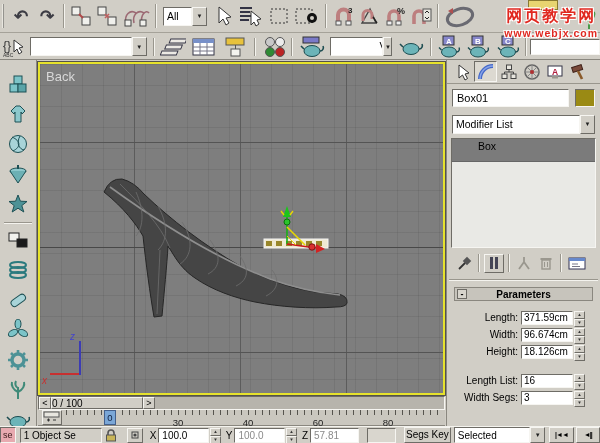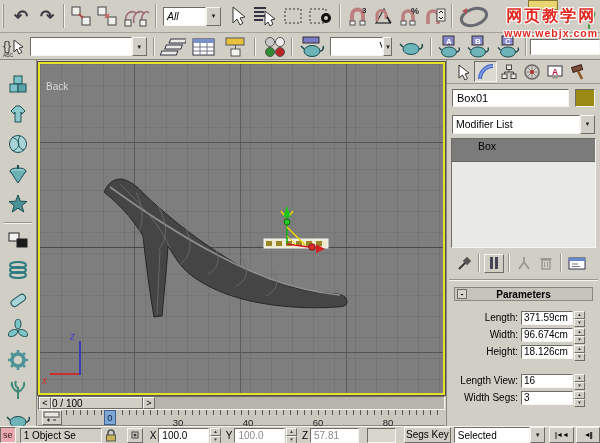--- a/index.html
+++ b/index.html
@@ -23,21 +23,21 @@
   .spin{width:11px;height:14px;display:flex;flex-direction:column;margin-left:1px;}
   .spin>span{flex:1;font-size:4.5px;line-height:6px;text-align:center;color:#333;
              border:1px solid;border-color:#f6f5f1 #6e6c66 #6e6c66 #f6f5f1;background:#d1cec6;}
   
   #viewport{left:38px;top:62px;width:407px;height:333px;background:
      repeating-linear-gradient(to right,rgba(0,0,0,.07) 0 1px,transparent 1px 21px),
      repeating-linear-gradient(to bottom,rgba(0,0,0,.07) 0 1px,transparent 1px 21px),#7e7e7e;
      border:2px solid #e6e22c;outline:1px solid #54524c;}
   .gridlineV{position:absolute;top:0;bottom:0;width:1px;background:#5c5c5c;}
   .gridlineH{position:absolute;left:0;right:0;height:1px;background:#545454;}
-  #vplabel{position:absolute;left:6px;top:17px;color:#d8d8d8;font-size:10px;}
+  #vplabel{position:absolute;left:6px;top:5px;color:#d8d8d8;font-size:13px;}
   
   #cmdpanel{left:446px;top:60px;width:154px;height:366px;background:#d1cec6;border-left:1px solid #8a877f;}
   .tab{width:23px;height:21px;display:flex;align-items:center;justify-content:center;}
   .prow{display:flex;align-items:center;height:15px;margin:1px 0 2px 2px;}
   .plabel{width:72px;text-align:right;font-size:10px;padding-right:3px;white-space:nowrap;}
   .pfield{width:52px;height:14px;background:#fff;border:1px solid;border-color:#6e6c66 #f6f5f1 #f6f5f1 #6e6c66;
           font-size:10px;line-height:12px;padding-left:2px;overflow:hidden;white-space:nowrap;}
   .rollhead{height:14px;margin:0 7px;background:#c7c4bc;border:1px solid #82801f;border-color:#8a877f;
             display:flex;align-items:center;justify-content:center;font-size:10px;font-weight:bold;position:relative;}
   .rollmin{position:absolute;left:2px;top:1px;width:10px;height:10px;border:1px solid #6e6c66;background:#d7d4cc;
@@ -75,21 +75,21 @@
         </svg>
     </span>
     <span class="tbtn" style="width:30px;">
       <svg width="28" height="22">
           <path d="M4 18 C2 10 8 4 14 8 M12 18 C10 10 16 4 22 8 M20 18 C18 10 24 4 27 8" fill="none" stroke="#9c6a74" stroke-width="1.6"></path>
           <rect x="3" y="15" width="6" height="6" fill="#f0f0ec" stroke="#444"></rect>
           <rect x="18" y="15" width="6" height="6" fill="#f0f0ec" stroke="#444"></rect>
         </svg>
     </span>
     <span class="sep"></span>
-    <span class="ddwrap" style="width:58px;margin:8px 3px;font-style:italic;">
+    <span class="ddwrap" style="width:44px;margin:8px 3px;">
       <span class="ddtext" style="flex:1;">All</span>
       <span class="ddb raised">▼</span>
     </span>
     <span class="tbtn">
       <svg width="20" height="22">
           <path d="M6 2 L6 18 L10 14 L13 20 L16 18 L13 13 L18 12 Z" fill="#fff" stroke="#333"></path>
         </svg>
     </span>
     <span class="tbtn" style="width:28px;">
       <svg width="26" height="22">
@@ -580,21 +580,21 @@
       <div class="prow">
         <span class="plabel">Height:</span>
         <span class="pfield">18.126cm</span>
         <span class="spin">
             <span>▲</span>
             <span>▼</span>
           </span>
       </div>
       <div style="height:11px;"></div>
       <div class="prow">
-        <span class="plabel">Length View:</span>
+        <span class="plabel">Length List:</span>
         <span class="pfield">16</span>
         <span class="spin">
             <span>▲</span>
             <span>▼</span>
           </span>
       </div>
       <div class="prow">
         <span class="plabel">Width Segs:</span>
         <span class="pfield">3</span>
         <span class="spin">

